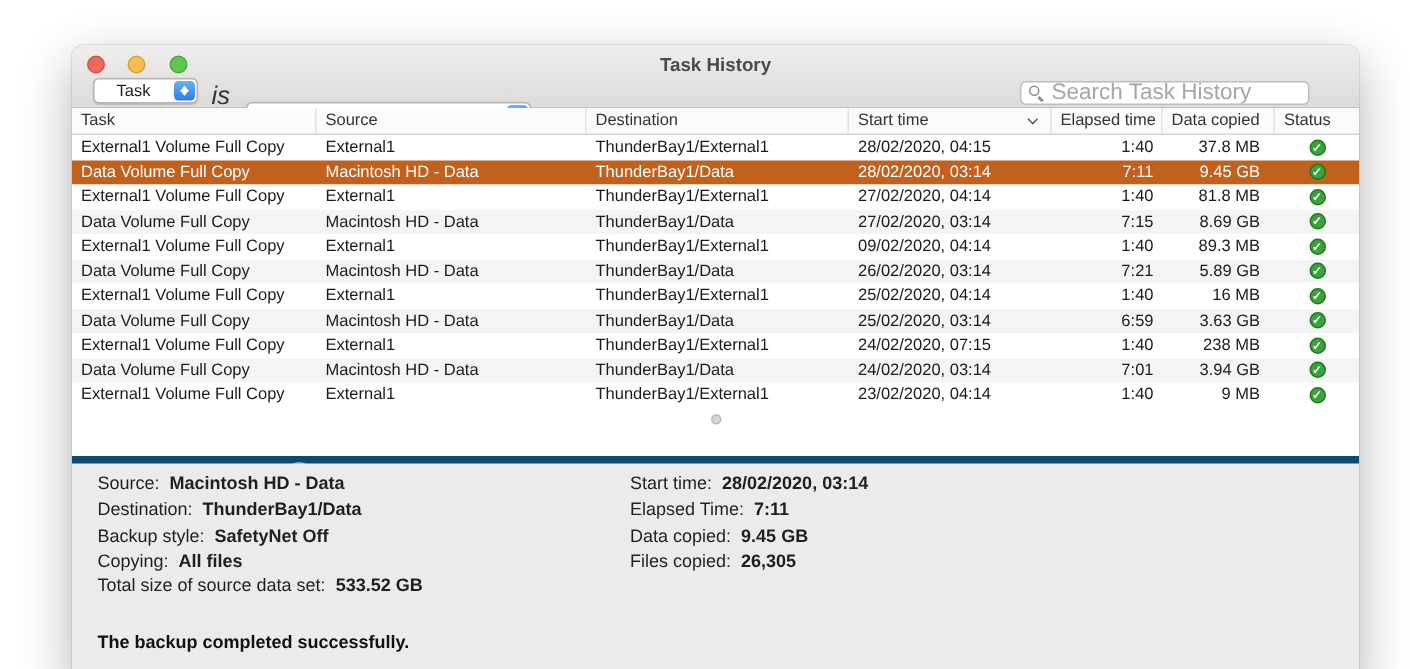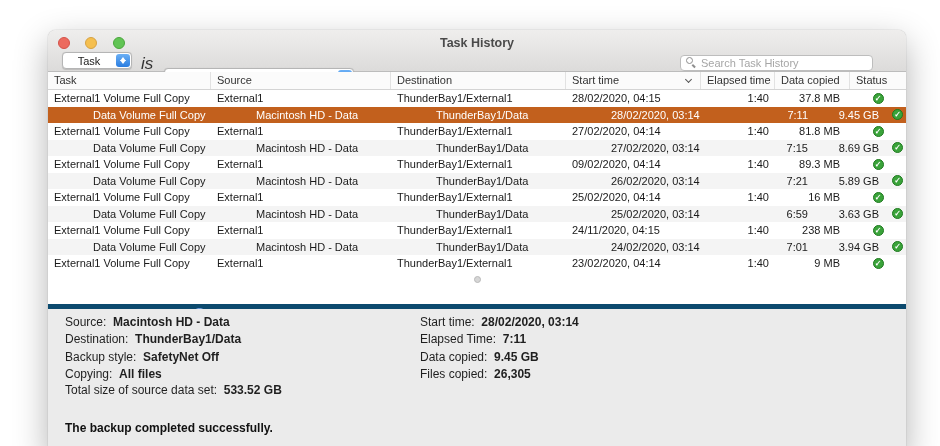--- a/index.html
+++ b/index.html
@@ -32,21 +32,21 @@
   .stepper .up, .stepper .dn { position:absolute; left:4px; width:0; height:0;
              border-left:3px solid transparent; border-right:3px solid transparent; }
   .stepper .up { top:3px;  border-bottom:4px solid #fff; }
   .stepper .dn { bottom:3px; border-top:4px solid #fff; }
   #popup-field { left:14px; width:70px; }
   #popup-value { left:116px; width:190px;margin-top:16px; }
   .is-label { position:absolute; left:93px; top:24px; font-size:17px; color:#333;font-style:italic; }
 
   .search { position:absolute; top:23px; right:33px; width:193px; height:16px; }
   .search input { width:100%; height:100%; border:1px solid #bdbdbd; border-radius:4px;
-                  background:#fff; font-size:11px; padding:0 4px 0 20px; color:#333;
+                  background:#fff; font-size:15px; padding:0 4px 0 20px; color:#333;
                   font-family:"Liberation Sans", sans-serif; outline:none; }
   .search input::placeholder { color:#a6a6a6; }
   .mag { position:absolute; left:6px; top:4px; width:7px; height:7px;
          border:1.5px solid #8e8e8e; border-radius:50%; }
   .mag::after { content:""; position:absolute; left:6px; top:6px; width:4px; height:1.5px;
                 background:#8e8e8e; transform:rotate(45deg); transform-origin:0 0; }
 
   
   .thead { position:absolute; left:0; top:42px; width:100%; height:18px;
            background:#fbfbfb; border-bottom:1px solid #d4d4d4;
@@ -56,21 +56,21 @@
                white-space:nowrap; overflow:hidden; }
   .thead .hc:last-child { border-right:none; }
   .sort-chevron { position:absolute; right:9px; top:5px; width:5px; height:5px;
                   border-left:1.5px solid #555; border-bottom:1.5px solid #555;
                   transform:rotate(-45deg); }
 
   .tbody { position:absolute; left:0; top:60px; width:100%; }
   .trow { display:grid; grid-template-columns:163px 180px 175px 135px 74px 75px 1fr;
           height:16.5px; line-height:16.5px; font-size:11px; color:#1a1a1a;
           background:#fff; white-space:nowrap; }
-  .trow.alt { background:#f4f4f4;padding-left:39px; }
+  .trow.alt { background:#f4f4f4; }
   .trow.selected { background:#c2601d; color:#ffffff; }
   .trow .c { overflow:hidden; padding-left:6px; }
   .trow .c.num { text-align:right; padding-left:0; padding-right:6px; }
   .trow .c.num2 { text-align:right; padding-left:0; padding-right:10px; }
   .trow .c.st { display:flex; align-items:center; justify-content:center; padding-left:0; }
   .check { width:11px; height:11px; border-radius:50%; background:#3aa33a;
            border:1px solid #1f7a1f; color:#fff; font-size:8px; line-height:9px;
            text-align:center; font-weight:bold; display:inline-block; }
 
   .gap-strip { position:absolute; left:0; top:242px; width:100%; height:15px; background:#fff; }
@@ -224,21 +224,21 @@
         <div class="c num">6:59</div>
         <div class="c num2">3.63 GB</div>
         <div class="c st">
           <span class="check">✓</span>
         </div>
       </div>
       <div class="trow">
         <div class="c">External1 Volume Full Copy</div>
         <div class="c">External1</div>
         <div class="c">ThunderBay1/External1</div>
-        <div class="c">24/11/2020, 04:15</div>
+        <div class="c">24/02/2020, 07:15</div>
         <div class="c num">1:40</div>
         <div class="c num2">238 MB</div>
         <div class="c st">
           <span class="check">✓</span>
         </div>
       </div>
       <div class="trow alt">
         <div class="c">Data Volume Full Copy</div>
         <div class="c">Macintosh HD - Data</div>
         <div class="c">ThunderBay1/Data</div>

